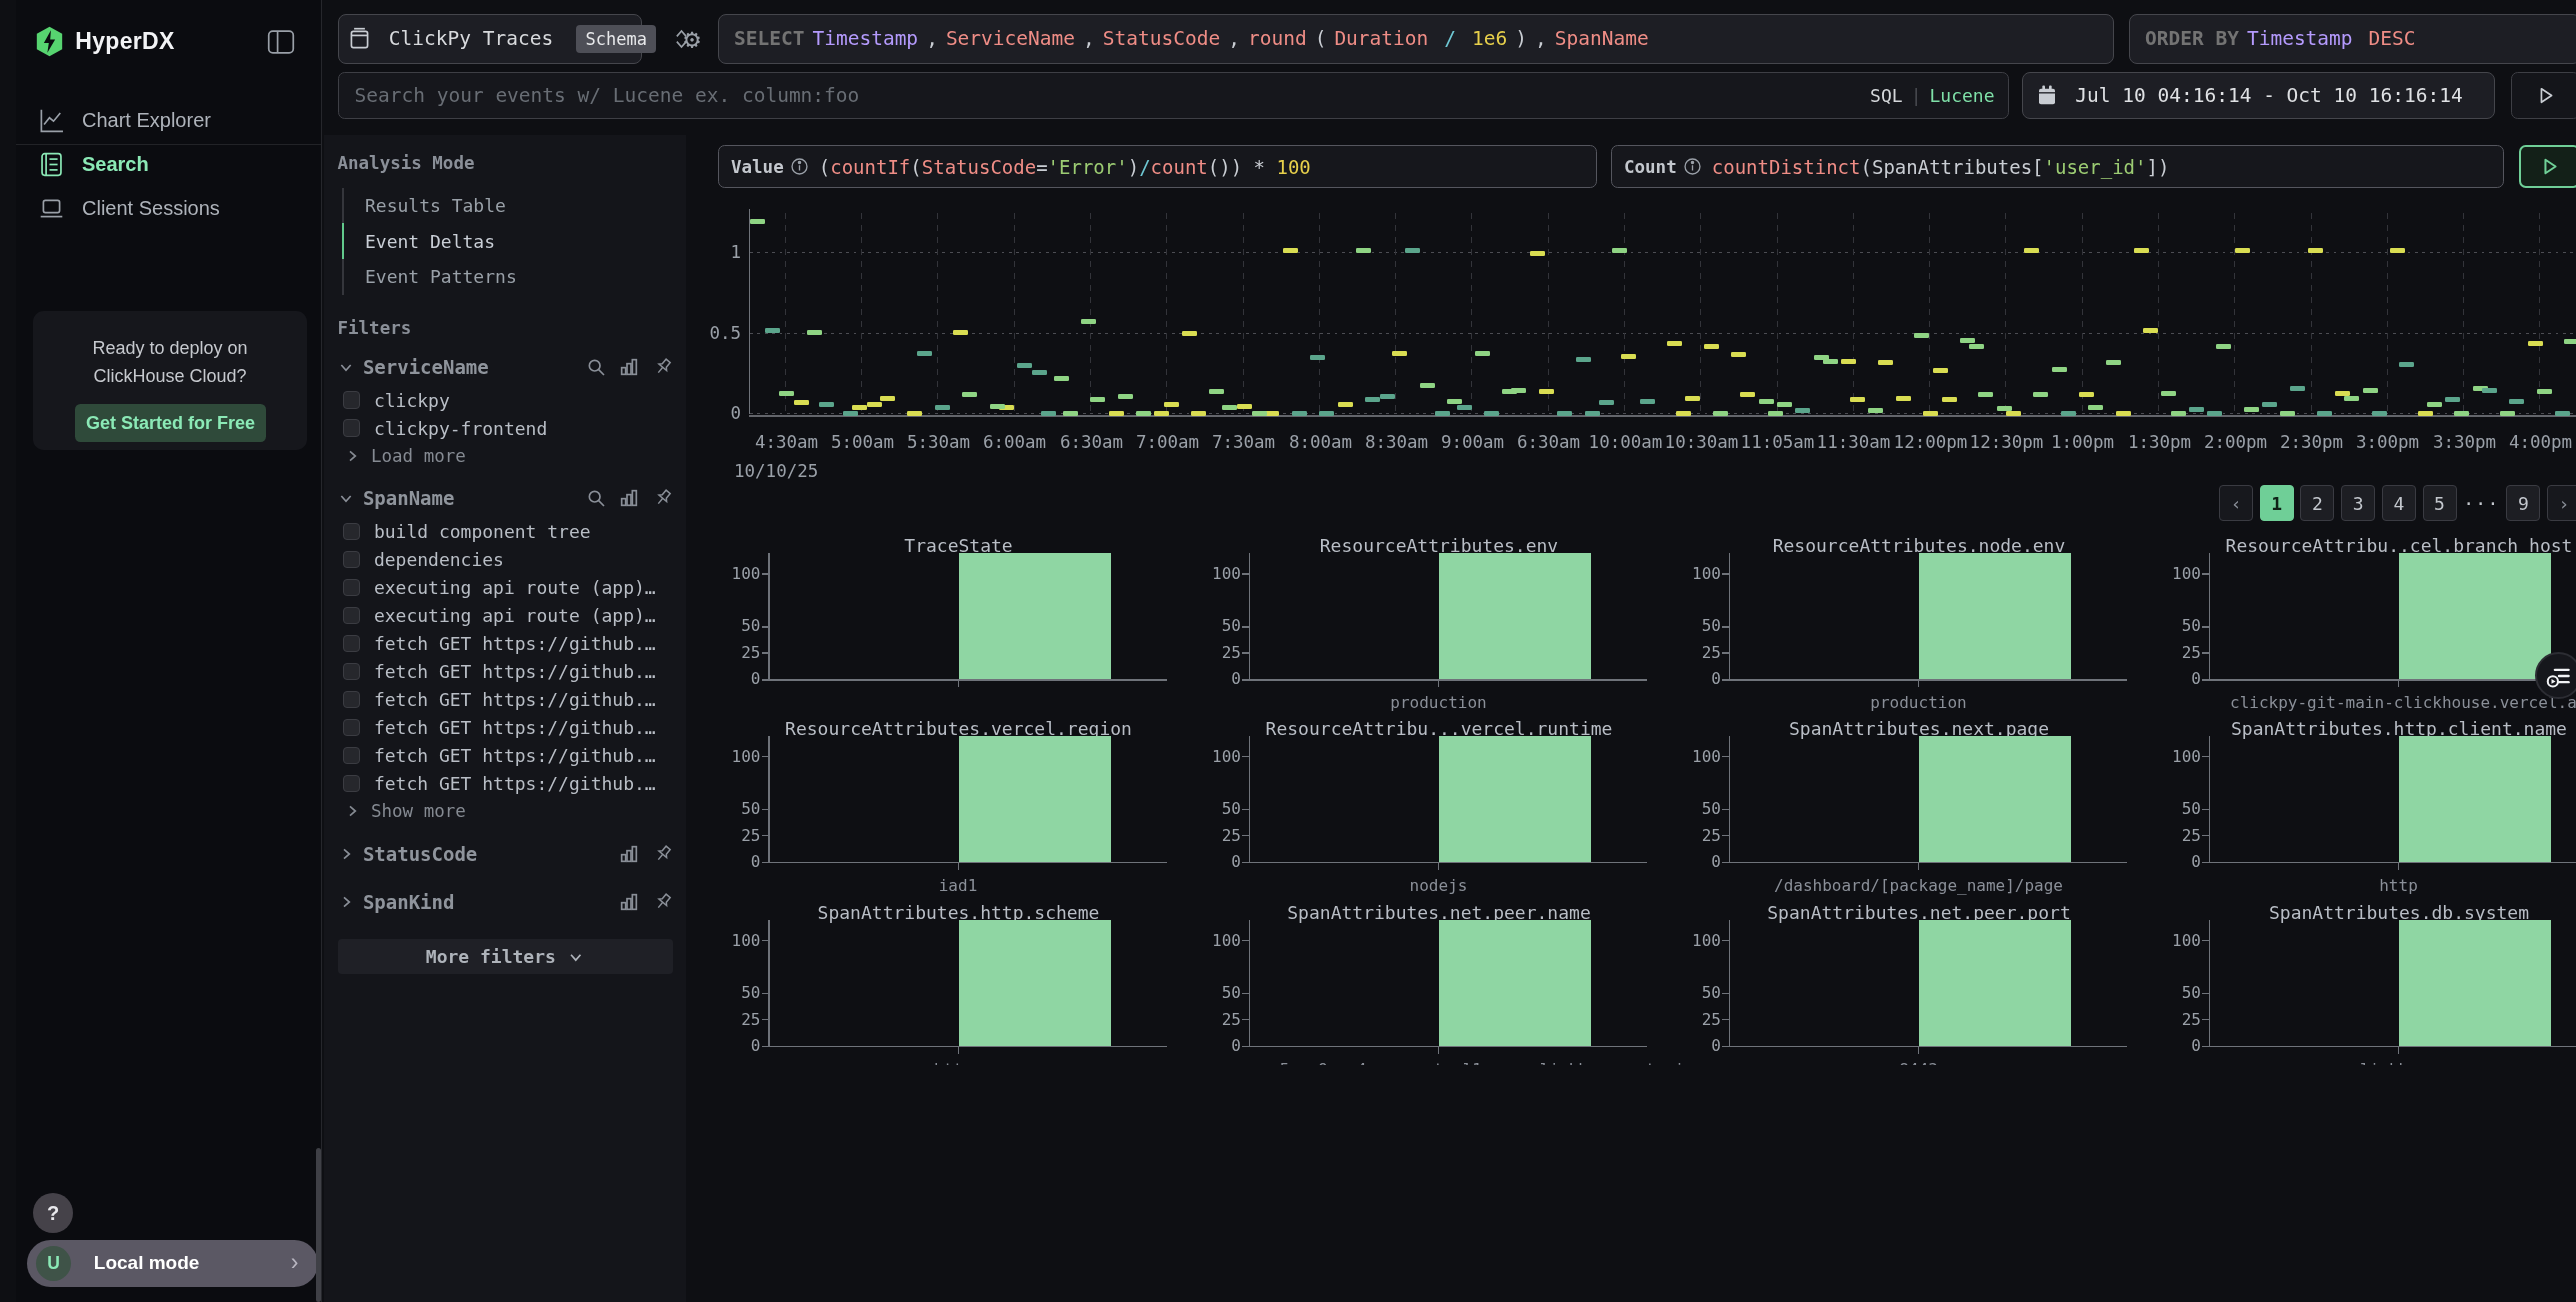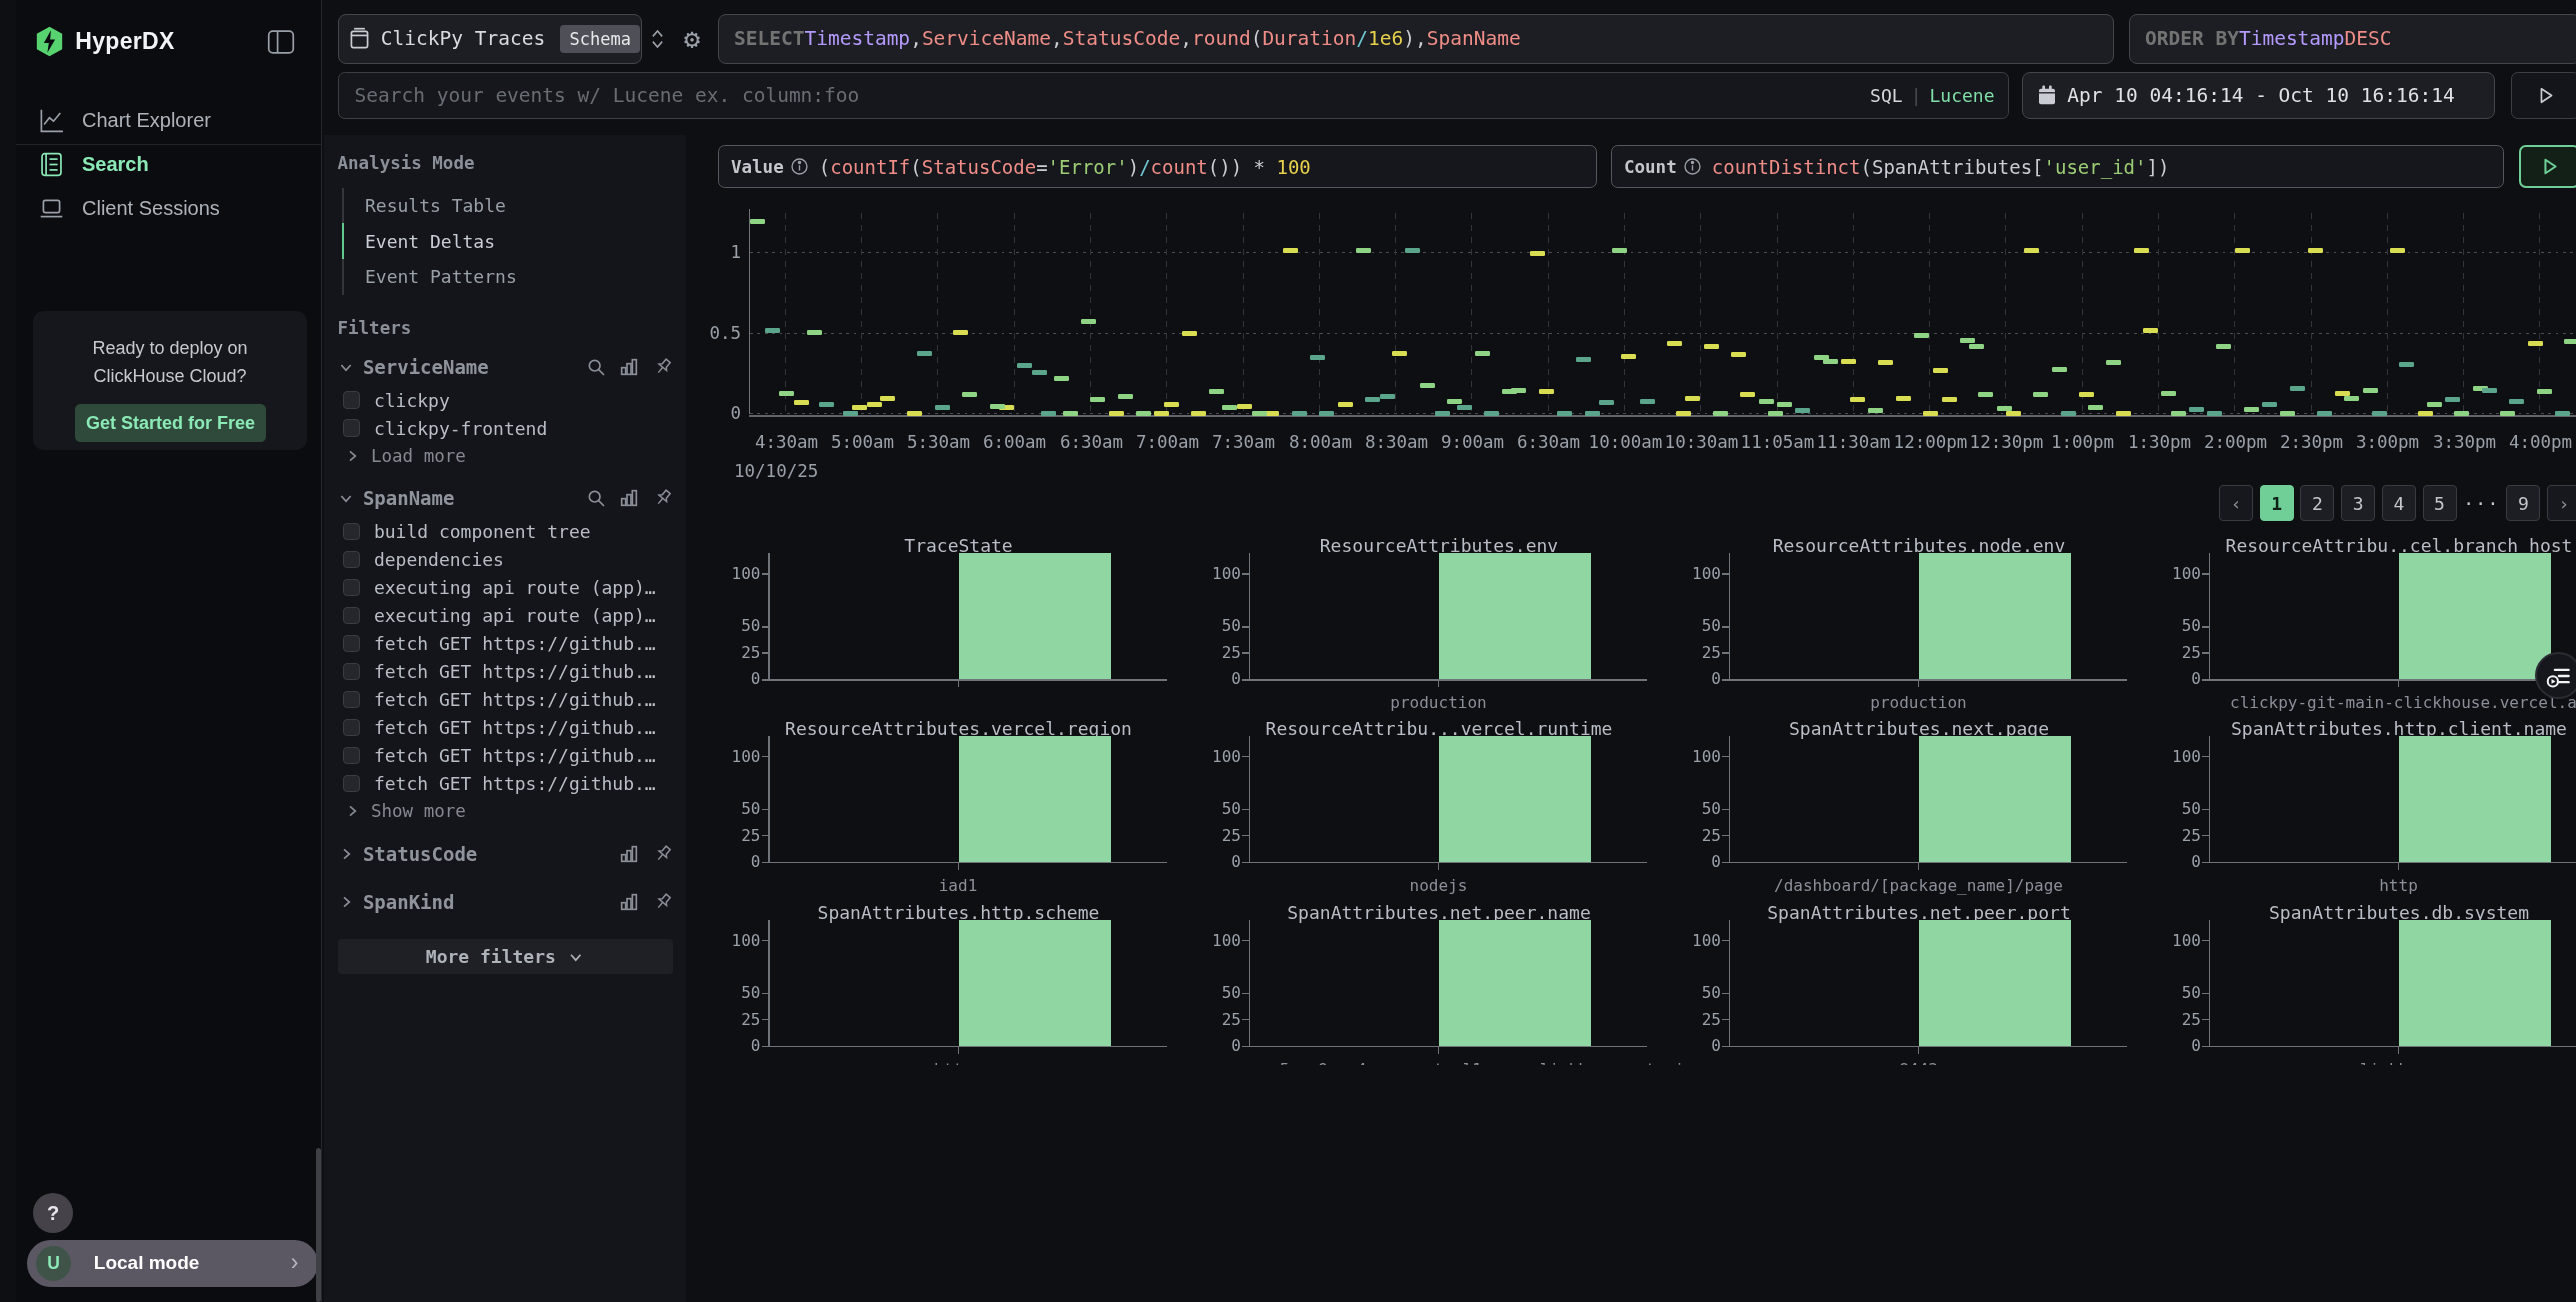--- a/index.html
+++ b/index.html
@@ -29,21 +29,21 @@
   #help-btn{left:17px;top:1193px;width:40px;height:40px;border-radius:50%;background:#454249;
     display:flex;align-items:center;justify-content:center;font:bold 20px "Liberation Sans",sans-serif;color:#e8e8ec;cursor:pointer;}
   #user-pill{left:10.8px;top:1240px;width:291px;height:47px;border-radius:23.6px;background:#5b5864;cursor:pointer;}
   #user-avatar{left:9.4px;top:6px;width:35px;height:35px;border-radius:50%;background:#3f5348;
     display:flex;align-items:center;justify-content:center;font:bold 17.5px "Liberation Sans",sans-serif;color:#8be9b6;}
   #user-label{left:67px;top:12px;font:bold 19px "Liberation Sans",sans-serif;color:#ffffff;}
   #user-chev{left:264px;top:9.4px;font:23px "Liberation Sans",sans-serif;color:#b8b5c0;}
   .scroll-thumb{background:#3f4046;border-radius:2.7px;}
 
   
-  .inputbox{background:#1d1e24;border:1.3px solid #45464c;border-radius:8px;box-sizing:border-box;display:flex;align-items:center;}
+  .inputbox{background:#1d1e24;border:1.3px solid #45464c;border-radius:8px;box-sizing:border-box;display:flex;align-items:center;gap:8px;}
   #source-select{left:322px;top:13.5px;width:304px;height:50px;padding:0 9.4px;cursor:pointer;}
   #source-name{margin-left:9.4px;font-size:19.5px;color:#d8dadd;white-space:nowrap;}
   #schema-badge{margin-left:15px;background:#4e4f57;border-radius:4px;padding:4px 9.4px;font-size:17px;color:#e8e9eb;}
   #gear-btn{left:661px;top:24px;width:30px;height:30px;color:#9aa0a8;font-size:27px;line-height:30px;text-align:center;cursor:pointer;}
   #select-input{left:702px;top:13.5px;width:1396px;height:50px;padding:0 15px;font-size:19.5px;white-space:nowrap;overflow:hidden;cursor:text;}
   #order-input{left:2113px;top:13.5px;width:452px;height:50px;padding:0 15px;font-size:19.5px;white-space:nowrap;overflow:hidden;cursor:text;}
   #search-box{left:322px;top:72px;width:1671px;height:47px;background:#16171c;border:1.3px solid #3e3f45;border-radius:6.7px;box-sizing:border-box;display:flex;align-items:center;padding:0 13.5px;}
   #search-field{flex:1;background:transparent;border:none;outline:none;font:19.5px "DejaVu Sans Mono",monospace;color:#c9cdd3;}
   #search-field::placeholder{color:#686d74;}
   #lang-toggle{font-size:18px;white-space:nowrap;margin-left:10.8px;cursor:pointer;}
@@ -247,21 +247,21 @@
   </div>
   <div id="date-box" class="abs inputbox">
     <span>
       <svg width="20" height="23" viewBox="0 0 30 34">
           <rect x="3" y="7" width="24" height="23" rx="3" fill="#c9cdd3"></rect>
       <rect x="8" y="2" width="4" height="7" rx="1.5" fill="#c9cdd3"></rect>
           <rect x="18" y="2" width="4" height="7" rx="1.5" fill="#c9cdd3"></rect>
       <line x1="3" y1="13" x2="27" y2="13" stroke="#1d1e24" stroke-width="2"></line>
         </svg>
     </span>
-    <span id="date-label">Apr 10 04:16:14 - Oct 10 16:16:14</span>
+    <span id="date-label">Jul 10 04:16:14 - Oct 10 16:16:14</span>
   </div>
   <div id="run-btn" class="abs">
     <svg width="23" height="23" viewBox="0 0 34 34" fill="none" stroke="#c9cdd3" stroke-width="2.5" stroke-linejoin="round">
       <polygon points="11,7 26,17 11,27"></polygon>
     </svg>
   </div>
 
   <div id="value-box" class="abs">
     <span class="metric-lbl">Value</span>
     <span class="info-ic">

